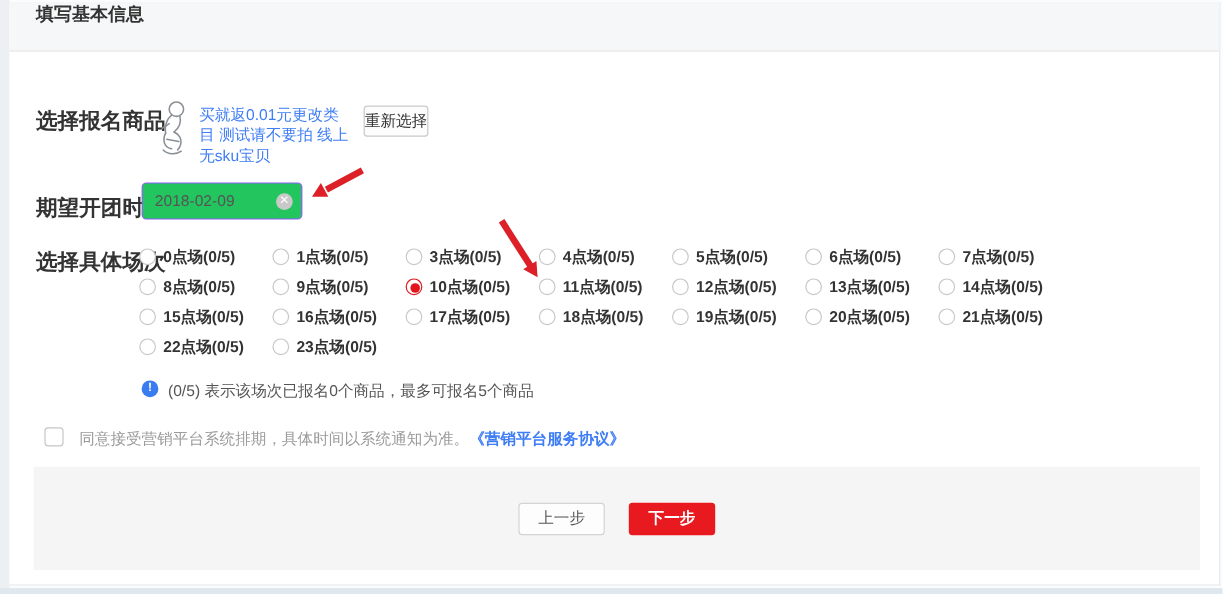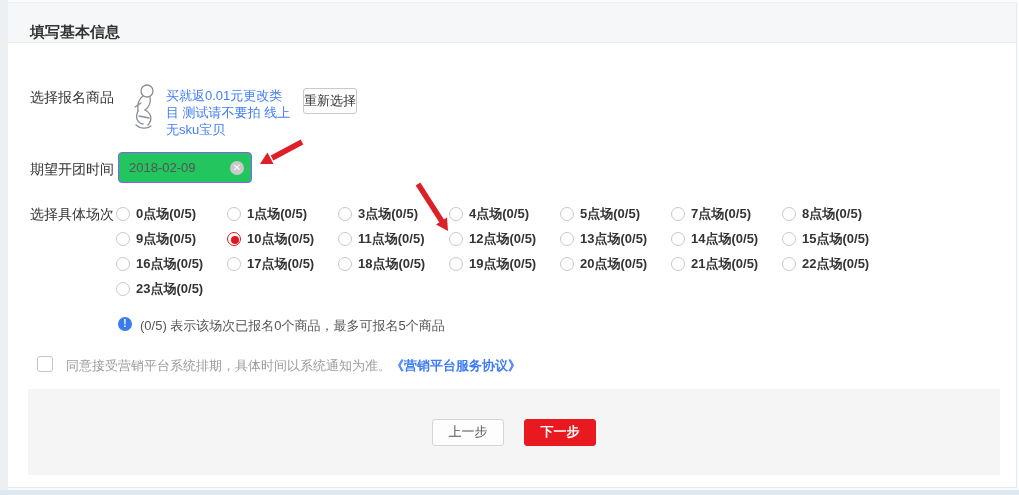--- a/index.html
+++ b/index.html
@@ -4,24 +4,24 @@
 <style>
   * { box-sizing: border-box; }
   html,body { margin:0; padding:0; }
   body { font-family:"Liberation Sans","DejaVu Sans",sans-serif; background:#ffffff; }
   .screen { position:relative; width:1019px; height:495px; background:#fbfcfd; overflow:hidden; }
   .left-strip { position:absolute; left:0; top:0; width:8px; height:495px; background:#edf0f2; }
   .bottom-strip { position:absolute; left:0; top:490px; width:1019px; height:5px; background:#dfe8ef; }
   .card { position:absolute; left:8px; top:2px; width:1009px; height:486px; background:#ffffff;
           border-right:1px solid #e7eaec; border-bottom:1px solid #e7eaec; border-top:1px solid #eef1f3; }
   .card-header { position:absolute; left:0; top:0; width:100%; height:40px; background:#f6f7f8;
-                 border-bottom:1px solid #e8e8e8; display:flex; align-items:flex-end; padding-left:22px; }
+                 border-bottom:1px solid #e8e8e8; display:flex; align-items:flex-start; padding-left:22px; }
   .card-title { font-size:15px; font-weight:bold; color:#333; }
 
-  .field-label { position:absolute; font-size:14px; font-weight:normal; color:#333;text-align:right; }
+  .field-label { position:absolute; font-size:18px; font-weight:bold; color:#333;text-align:right; }
 
   
   .doodle { position:absolute; left:119px; top:80px; width:36px; height:48px; }
   .product-name { position:absolute; left:158px; top:84px; width:128px; font-size:13px; line-height:17px;
                   color:#3f7df5; cursor:pointer; }
   .btn-reselect { position:absolute; left:295px; top:85px; height:26px; padding:0 0; font-size:13px;
                   color:#333; background:#fdfdfd; border:1px solid #c9c9c9; border-radius:3px; cursor:pointer;
                   font-family:inherit; }
 
   
@@ -116,20 +116,24 @@
         <label class="session">
           <span class="radio"></span>
           <span class="s-label">4点场(0/5)</span>
         </label>
         <label class="session">
           <span class="radio"></span>
           <span class="s-label">5点场(0/5)</span>
         </label>
         <label class="session">
           <span class="radio"></span>
+          <span class="s-label">6点场(0/5)</span>
+        </label>
+        <label class="session">
+          <span class="radio"></span>
           <span class="s-label">7点场(0/5)</span>
         </label>
         <label class="session">
           <span class="radio"></span>
           <span class="s-label">8点场(0/5)</span>
         </label>
         <label class="session">
           <span class="radio"></span>
           <span class="s-label">9点场(0/5)</span>
         </label>

